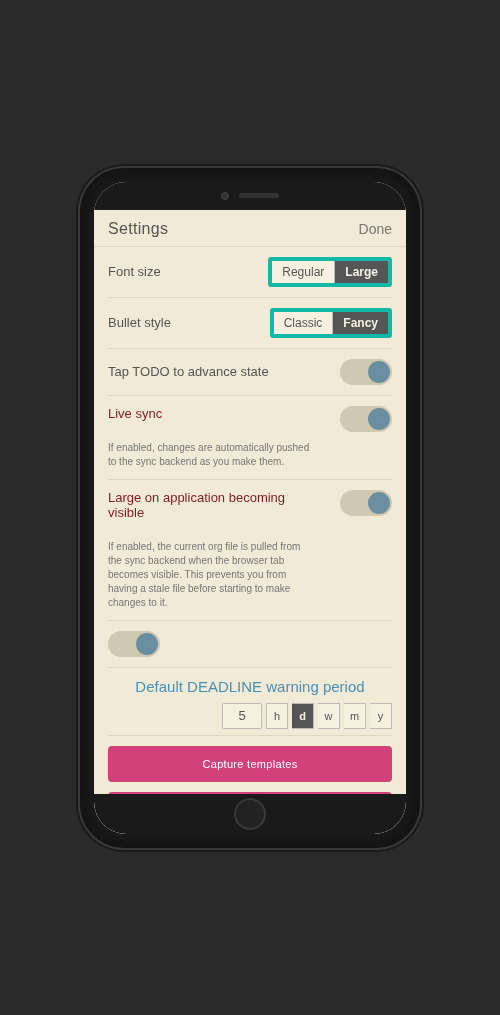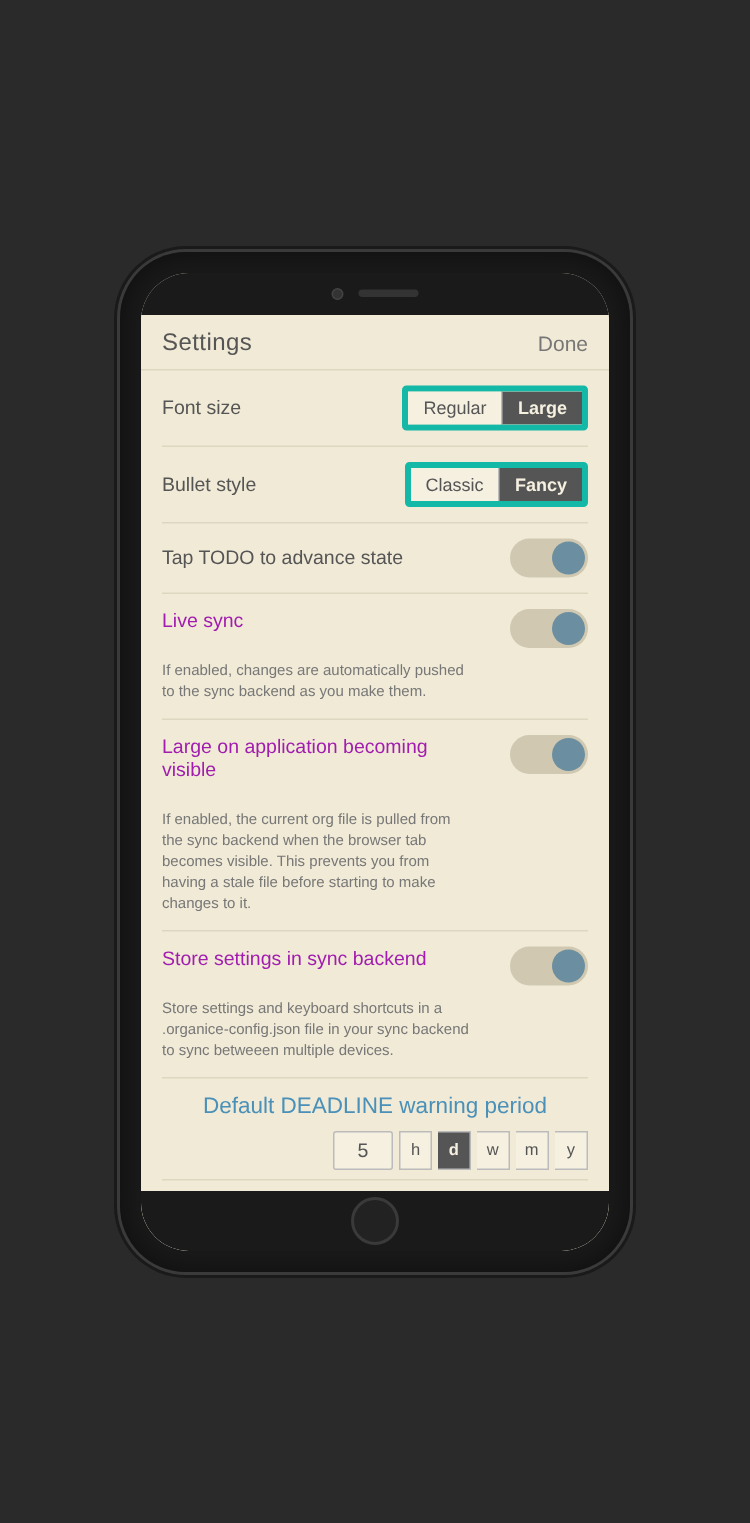--- a/index.html
+++ b/index.html
@@ -134,21 +134,21 @@
       flex-shrink: 0;
     }
 
     .setting-label-group {
       flex: 1;
       min-width: 0;
     }
 
     .setting-label-title {
       font-size: 13px;
-      color: #a21caf;
+      color: #7f1d1d;
       font-weight: 400;
     }
 
     .setting-label-desc {
       font-size: 10px;
       color: #777;
       margin-top: 20px;
       line-height: 1.4;
     }
 
@@ -357,24 +357,20 @@
             <div class="setting-label-desc">If enabled, the current org file is pulled from the sync backend when the browser tab becomes visible. This prevents you from having a stale file before starting to make changes to it.</div>
           </div>
           <div class="toggle-container">
             <div class="toggle on">
               <div class="toggle-knob"></div>
             </div>
           </div>
         </div>
 
         <div class="setting-row top-aligned">
-          <div class="setting-label-group">
-            <div class="setting-label-title">Store settings in sync backend</div>
-            <div class="setting-label-desc">Store settings and keyboard shortcuts in a .organice-config.json file in your sync backend to sync betweeen multiple devices.</div>
-          </div>
           <div class="toggle-container">
             <div class="toggle on">
               <div class="toggle-knob"></div>
             </div>
           </div>
         </div>
 
         <div class="deadline-section">
           <div class="deadline-label">Default DEADLINE warning period</div>
           <div class="deadline-controls">

